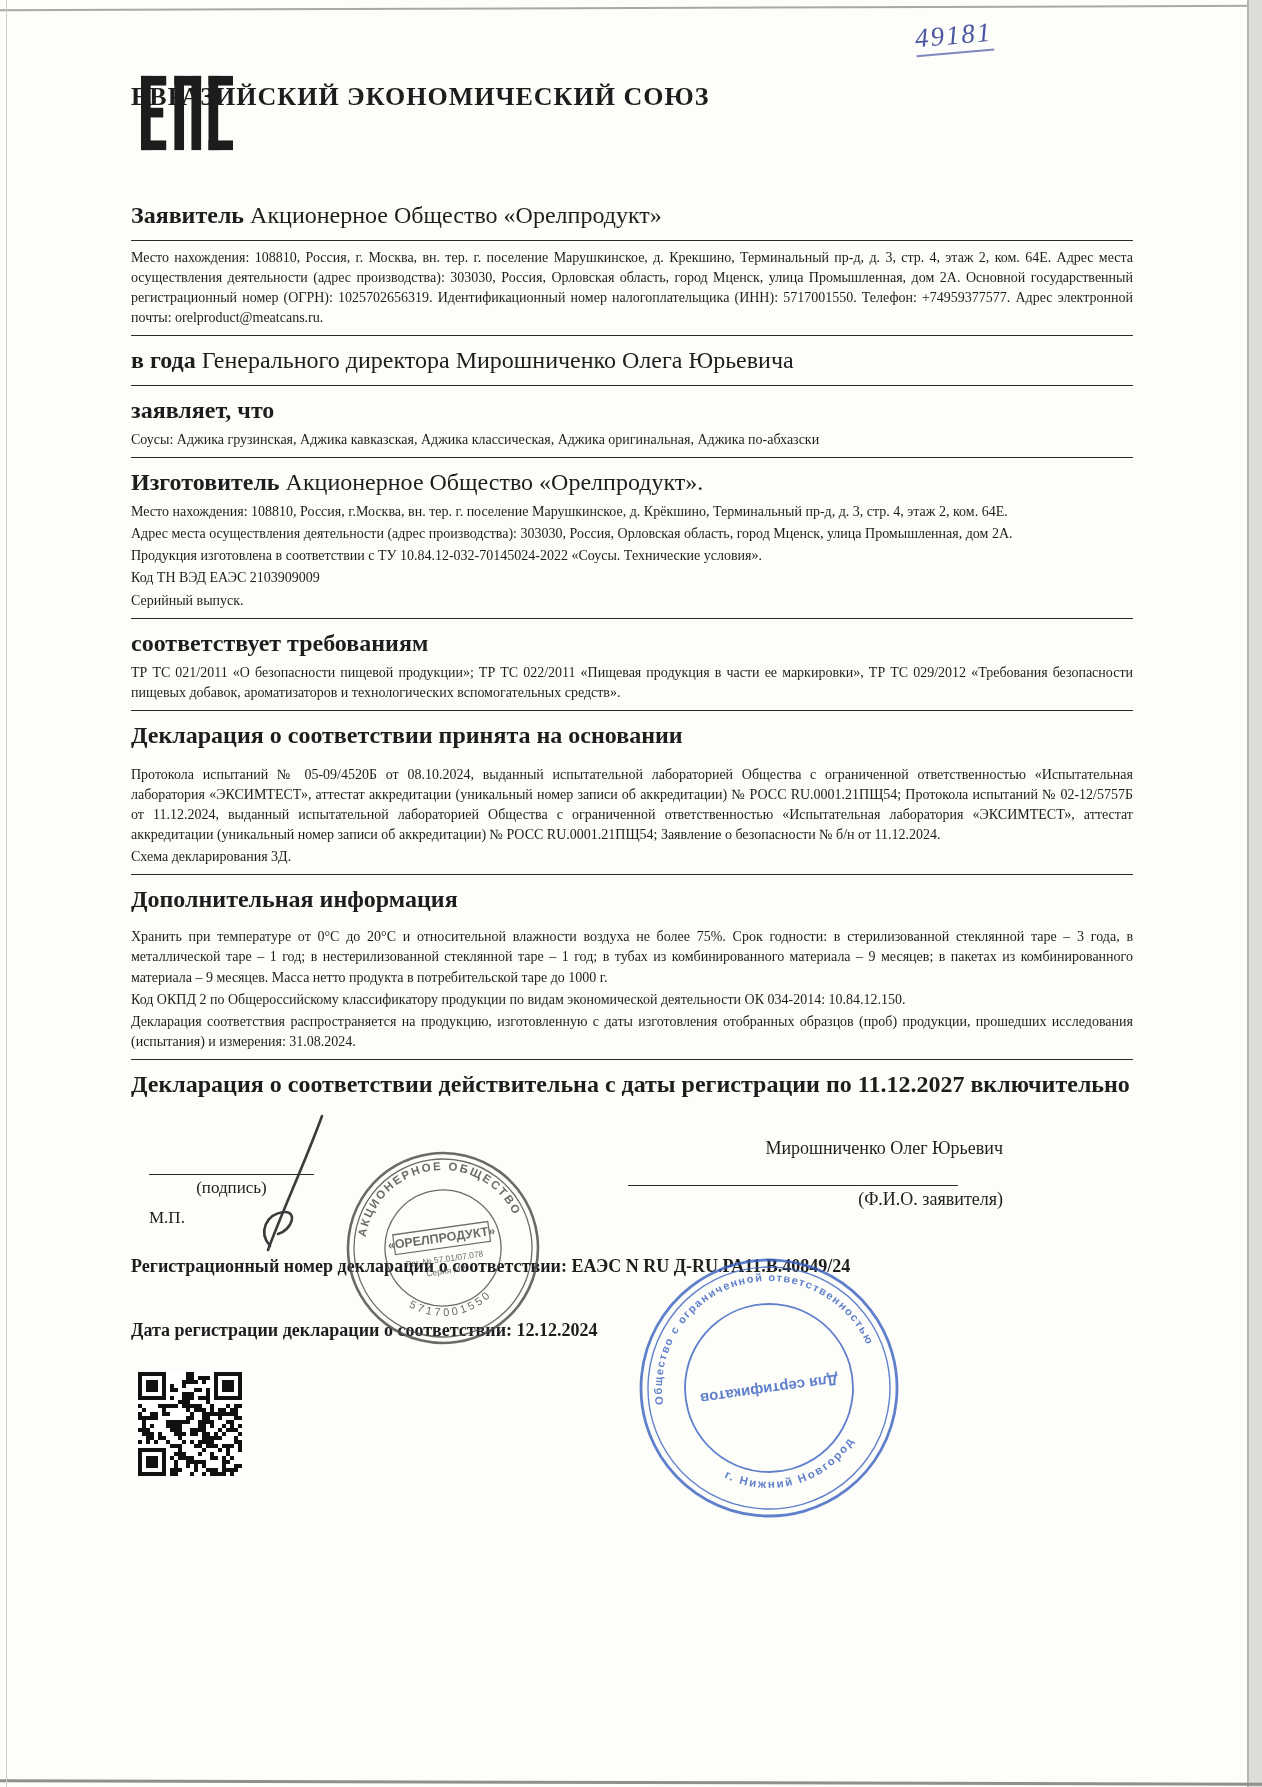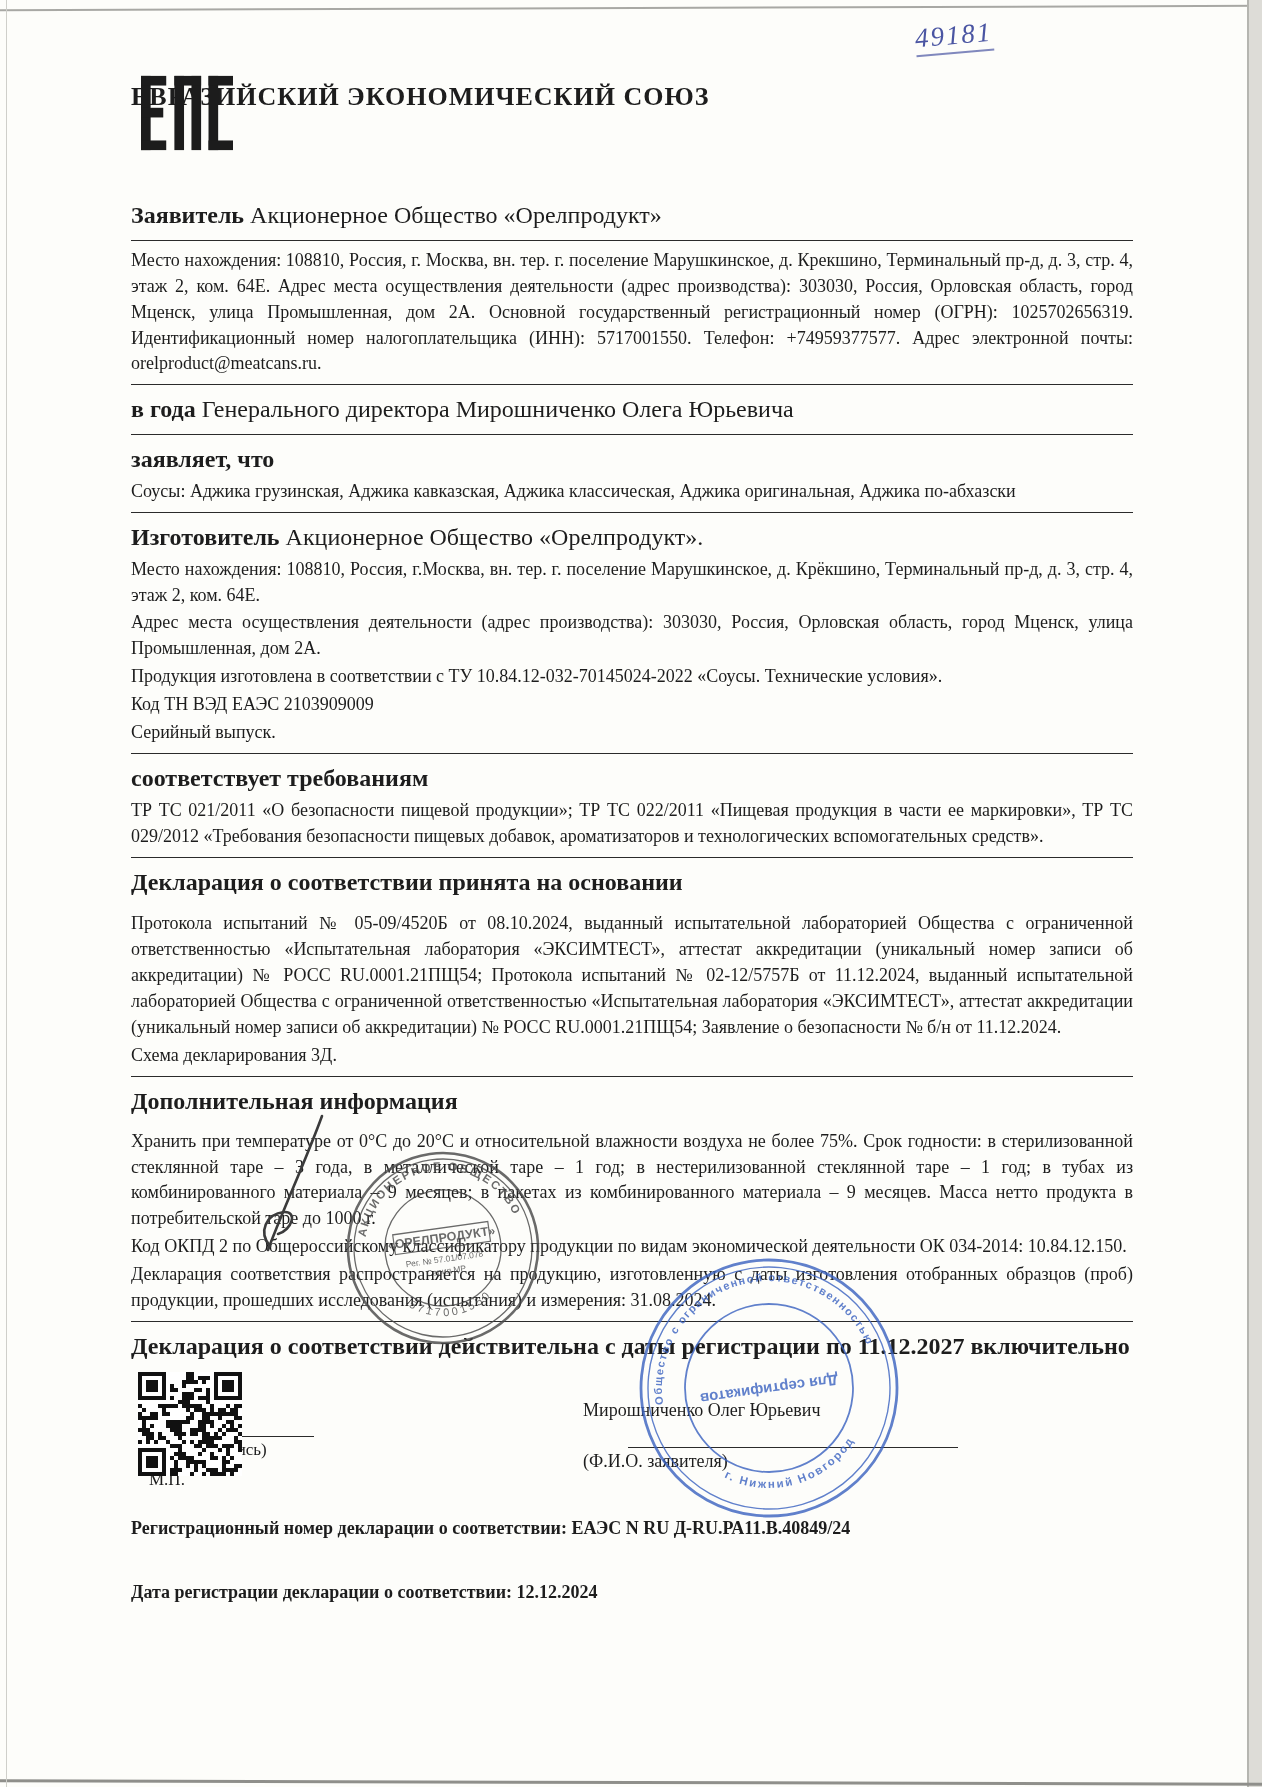--- a/index.html
+++ b/index.html
@@ -22,29 +22,29 @@
   .title { font-weight:bold; font-size:26px; letter-spacing:1px; line-height:1.3; }
 
   .hand-number { position:absolute; left:784px; top:-46px; font-size:27px; font-style:italic;
                  color:#4a55a2; transform:rotate(-5deg); letter-spacing:2px;
                  border-bottom:2px solid rgba(74,85,162,.7); padding-bottom:1px; }
 
   .line { font-size:24px; line-height:1.45; }
   .just { text-align:justify; }
   .bold { font-weight:bold; }
   .rule { border-top:1.7px solid #2b2b2b; margin:7px 0 7px; height:0; }
-  p { font-size:18px; line-height:1.44; }
+  p { font-size:14px; line-height:1.44; }
   .sect { margin:2px 0; }
 
   .sig-row { position:relative; height:128px; margin-top:10px; }
   .sig-left { position:absolute; left:18px; top:62px; width:200px; font-size:17px; }
   .sig-line { border-top:1.4px solid #2b2b2b; width:165px; margin-bottom:3px; }
   .sig-caption { text-align:center; width:165px; }
   .mp { margin-top:10px; }
-  .sig-right { position:absolute; left:452px; top:26px; width:420px; text-align:left; font-size:18px; }
+  .sig-right { position:absolute; left:452px; top:26px; width:420px; text-align:right; font-size:18px; }
   .fio-line { border-top:1.4px solid #2b2b2b; width:330px; margin:26px auto 3px; }
   .reg { margin-top:14px; font-size:18px; }
 
   .overlay { position:absolute; pointer-events:none; }
   .stamp-label { font-family:"Liberation Sans", sans-serif; }
 
   .qr-wrap { position:absolute; left:138px; top:1372px; }
 </style>
 </head>
 <body>

